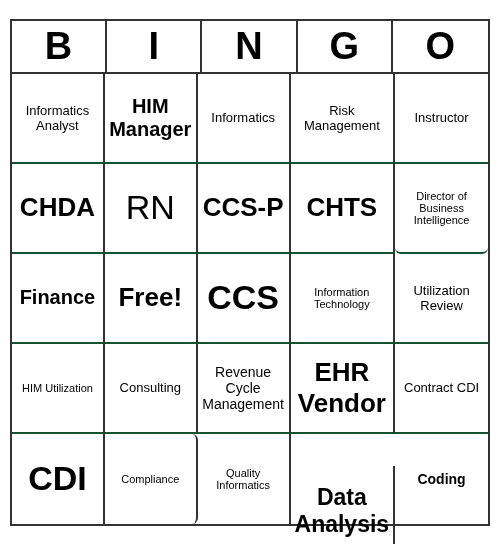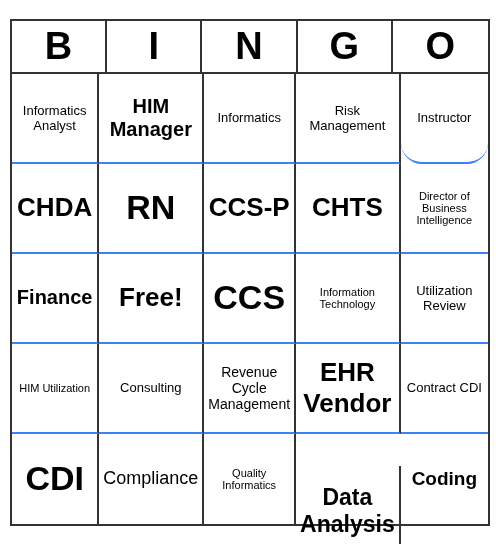--- a/index.html
+++ b/index.html
@@ -44,21 +44,21 @@
     }
 
     .bingo-grid {
       display: grid;
       grid-template-columns: repeat(5, 1fr);
       grid-template-rows: repeat(5, 90px);
     }
 
     .bingo-cell {
       border-right: 2px solid #333;
-      border-bottom: 2px solid #3b82f6;
+      border-bottom: 2px solid #14532d;
       display: flex;
       align-items: center;
       justify-content: center;
       text-align: center;
       padding: 4px;
       font-size: 13px;
       color: #000;
       min-height: 90px;
     }
 
@@ -79,35 +79,35 @@
       <div class="bingo-header-cell">I</div>
       <div class="bingo-header-cell">N</div>
       <div class="bingo-header-cell">G</div>
       <div class="bingo-header-cell">O</div>
     </div>
   <div class="bingo-grid">
   <div class="bingo-cell" style="font-size: 13px; font-weight: normal;">Informatics Analyst</div>
       <div class="bingo-cell" style="font-size: 20px; font-weight: bold;">HIM Manager</div>
       <div class="bingo-cell" style="font-size: 13px; font-weight: normal;">Informatics</div>
       <div class="bingo-cell" style="font-size: 13px; font-weight: normal;">Risk Management</div>
-      <div class="bingo-cell" style="font-size: 13px; font-weight: normal; border-radius: 21px;">Instructor</div>
+      <div class="bingo-cell" style="font-size: 13px; font-weight: normal;">Instructor</div>
       <div class="bingo-cell" style="font-size: 26px; font-weight: bold;">CHDA</div>
-      <div class="bingo-cell" style="font-size: 34px; font-weight: bold;">RN</div>
+      <div class="bingo-cell" style="font-size: 34px; font-weight: normal;">RN</div>
       <div class="bingo-cell" style="font-size: 26px; font-weight: bold;">CCS-P</div>
       <div class="bingo-cell" style="font-size: 26px; font-weight: bold;">CHTS</div>
-      <div class="bingo-cell" style="font-size: 11px; font-weight: normal;">Director of Business Intelligence</div>
+      <div class="bingo-cell" style="font-size: 11px; font-weight: normal; border-radius: 6px;">Director of Business Intelligence</div>
       <div class="bingo-cell" style="font-size: 20px; font-weight: bold;">Finance</div>
       <div class="bingo-cell" style="font-size: 26px; font-weight: bold;">Free!</div>
       <div class="bingo-cell" style="font-size: 34px; font-weight: bold;">CCS</div>
       <div class="bingo-cell" style="font-size: 11px; font-weight: normal;">Information Technology</div>
       <div class="bingo-cell" style="font-size: 13px; font-weight: normal;">Utilization Review</div>
       <div class="bingo-cell" style="font-size: 11px; font-weight: normal;">HIM Utilization</div>
       <div class="bingo-cell" style="font-size: 13px; font-weight: normal;">Consulting</div>
       <div class="bingo-cell" style="font-size: 14px; font-weight: normal;">Revenue Cycle Management</div>
       <div class="bingo-cell" style="font-size: 26px; font-weight: bold;">EHR Vendor</div>
       <div class="bingo-cell" style="font-size: 13px; font-weight: normal;">Contract CDI</div>
       <div class="bingo-cell" style="font-size: 34px; font-weight: bold;">CDI</div>
-      <div class="bingo-cell" style="font-size: 18px; font-weight: normal;">Compliance</div>
+      <div class="bingo-cell" style="font-size: 11px; font-weight: normal; border-radius: 6px;">Compliance</div>
       <div class="bingo-cell" style="font-size: 11px; font-weight: normal;">Quality Informatics</div>
       <div class="bingo-cell" style="font-size: 23px; font-weight: bold; margin-top: 32px;">Data Analysis</div>
-      <div class="bingo-cell" style="font-size: 19px; font-weight: bold;">Coding</div>
+      <div class="bingo-cell" style="font-size: 14px; font-weight: bold;">Coding</div>
     </div>
 </div>
 
 </body></html>

